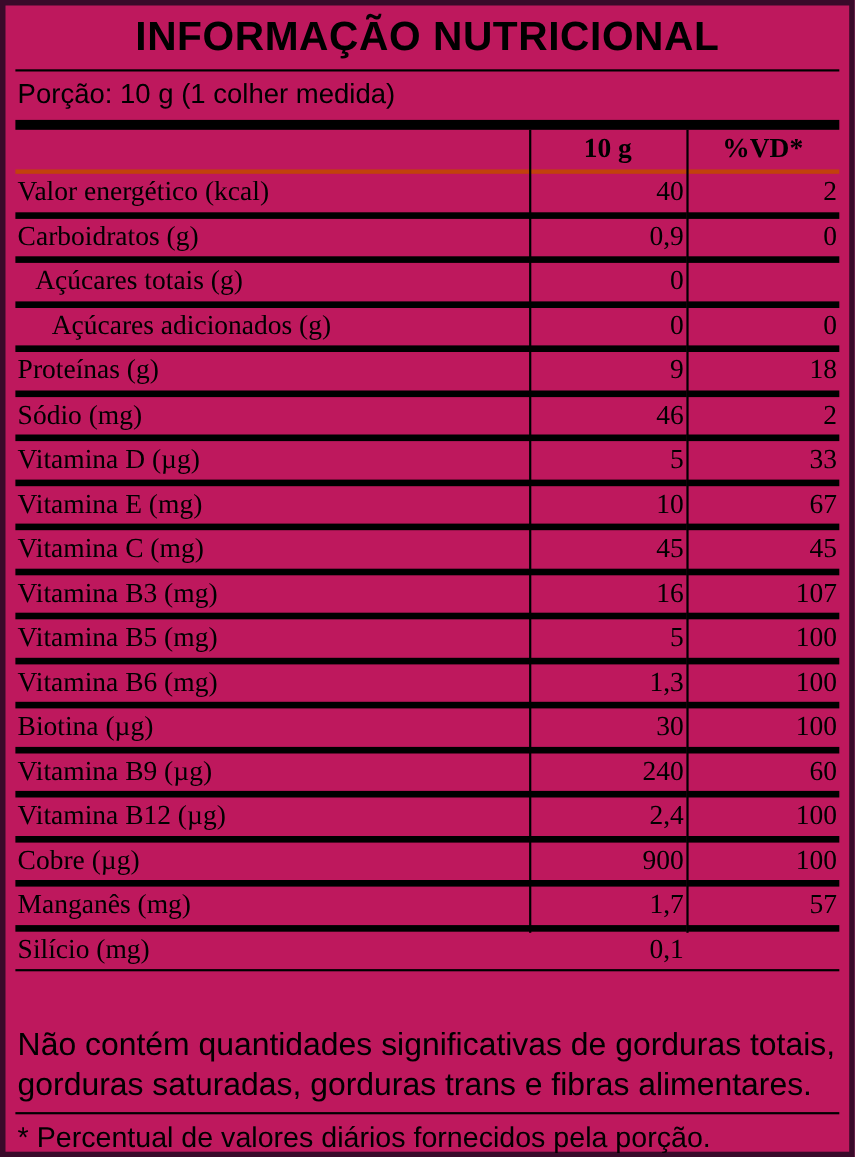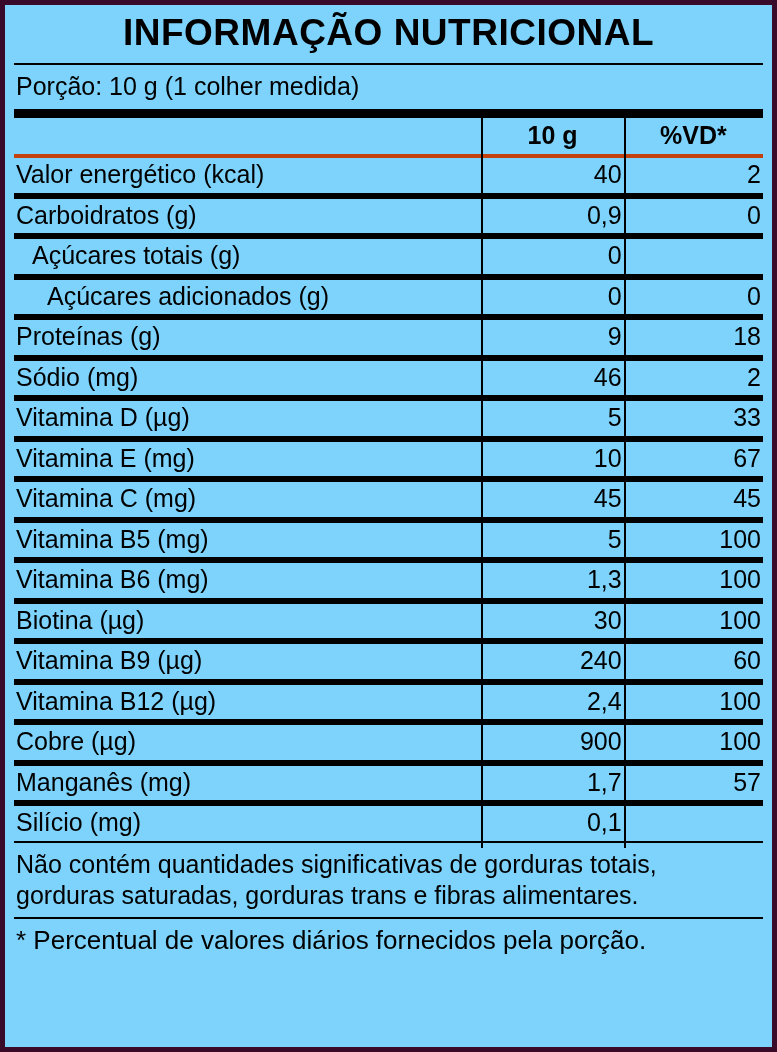--- a/index.html
+++ b/index.html
@@ -13,21 +13,21 @@
     font-family: "Liberation Sans", sans-serif;
     color: #000000;
     overflow: hidden;
   }
 
   .label-wrap {
     position: relative;
     width: 777px;
     height: 1052px;
     box-sizing: border-box;
-    background: #7dd3fc;
+    background: #be185d;
   }
 
   
   .frame-border {
     position: absolute;
     inset: 0;
     border: 5px solid #3a0a2a;
     box-sizing: border-box;
     pointer-events: none;
   }
@@ -69,20 +69,21 @@
   }
   .servings div {
     white-space: nowrap;
   }
 
   table.nut {
     width: 100%;
     border-collapse: collapse;
     font-size: 25px;
     table-layout: fixed;
+    font-family: Liberation Serif, serif;
   }
   table.nut col.c-name { width: 62.4%; }
   table.nut col.c-amt  { width: 19.0%; }
   table.nut col.c-vd   { width: 18.6%; }
 
   table.nut th, table.nut td {
     padding: 3px 2px 4px 2px;
     line-height: 1.1;
     vertical-align: middle;
   }
@@ -111,23 +112,24 @@
     position: absolute;
     width: 2px;
     background: #000;
   }
 
   .table-zone {
     position: relative;
   }
 
   .footnote {
-    font-size: 25px;
+    font-size: 29px;
     line-height: 1.24;
-    padding: 6px 2px 0 2px;
+    padding: 12px 2px 0 2px;
+    margin-top: 38px;
   }
   .footnote div { white-space: nowrap; }
 
   .vd-note {
     font-size: 26px;
     line-height: 1.2;
     padding: 6px 2px 0 2px;
     white-space: nowrap;
   }
 </style>
@@ -203,20 +205,25 @@
             <td class="name">Vitamina E (mg)</td>
             <td class="amt">10</td>
             <td class="vd">67</td>
           </tr>
           <tr>
             <td class="name">Vitamina C (mg)</td>
             <td class="amt">45</td>
             <td class="vd">45</td>
           </tr>
           <tr>
+            <td class="name">Vitamina B3 (mg)</td>
+            <td class="amt">16</td>
+            <td class="vd">107</td>
+          </tr>
+          <tr>
             <td class="name">Vitamina B5 (mg)</td>
             <td class="amt">5</td>
             <td class="vd">100</td>
           </tr>
           <tr>
             <td class="name">Vitamina B6 (mg)</td>
             <td class="amt">1,3</td>
             <td class="vd">100</td>
           </tr>
           <tr>

